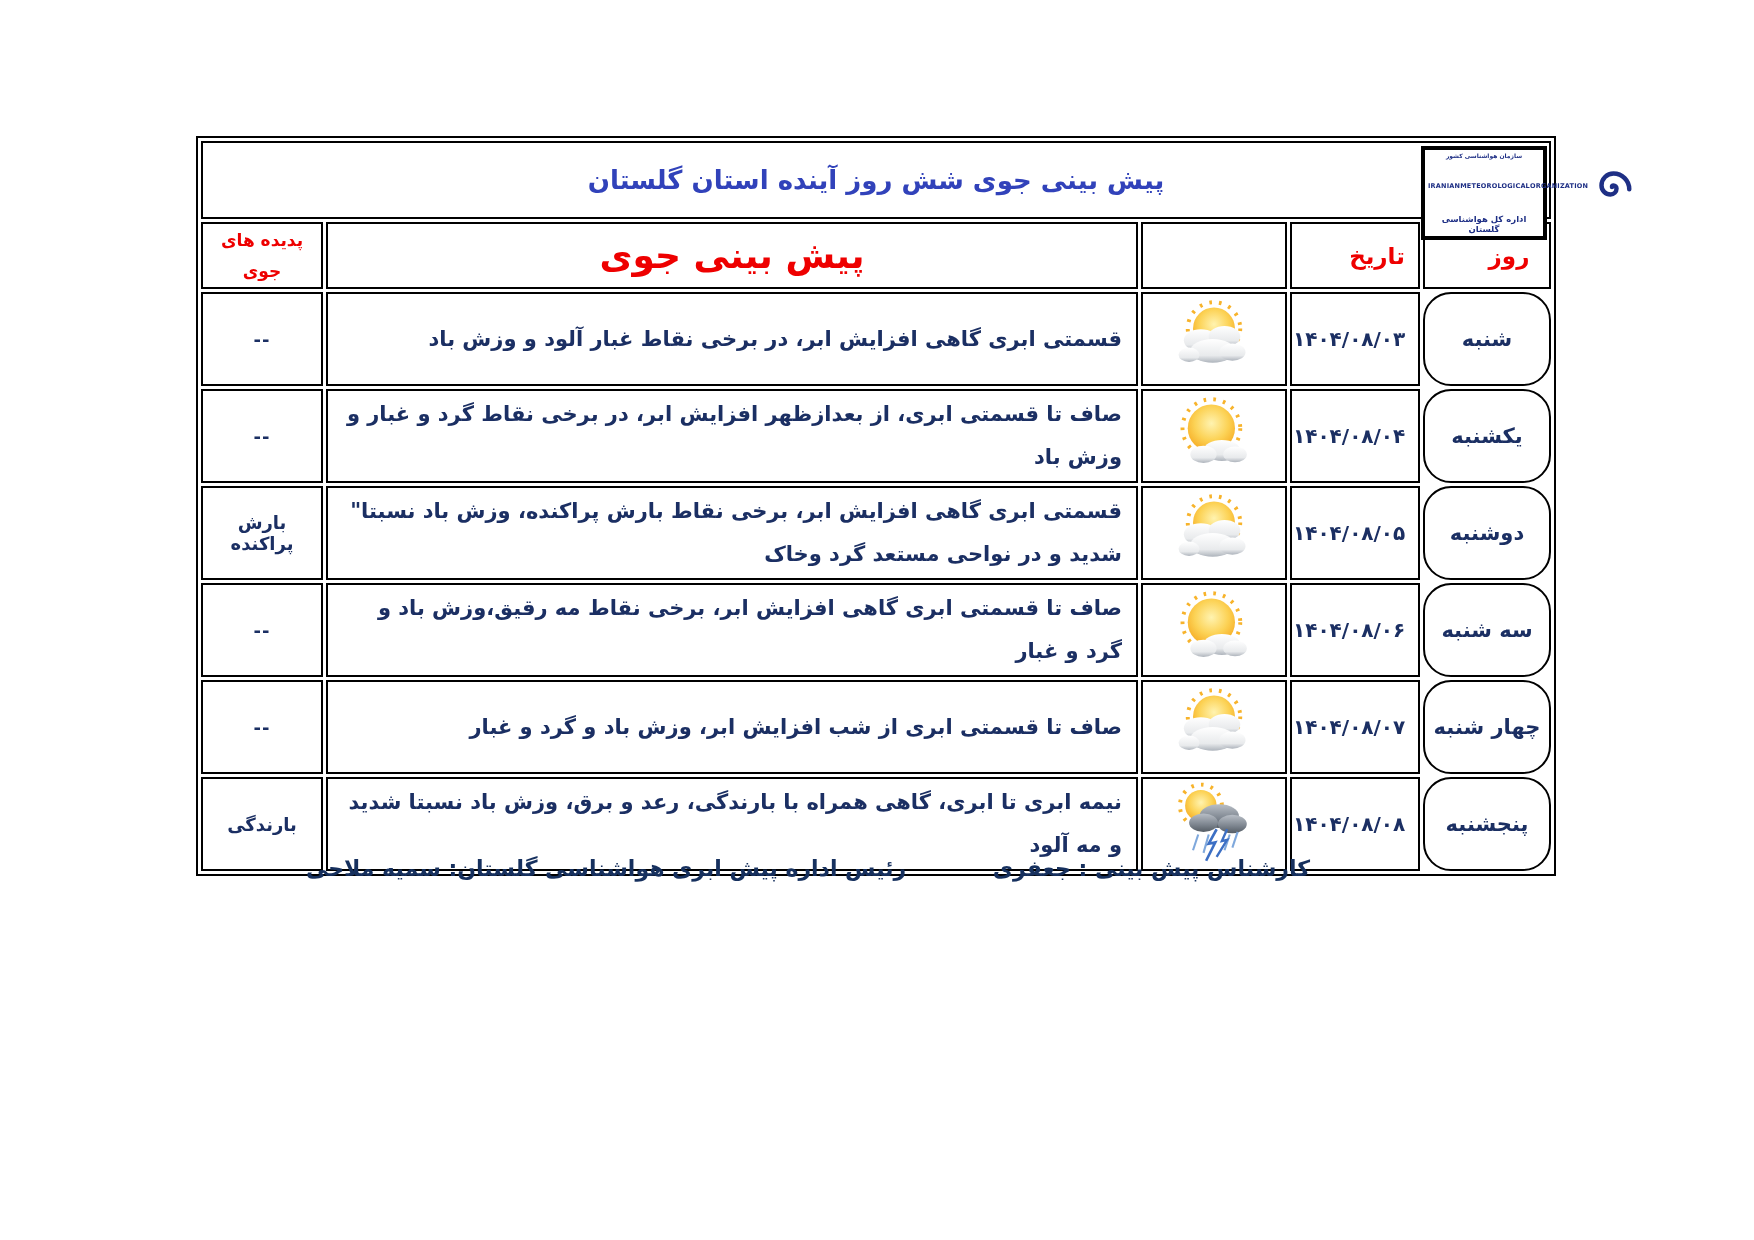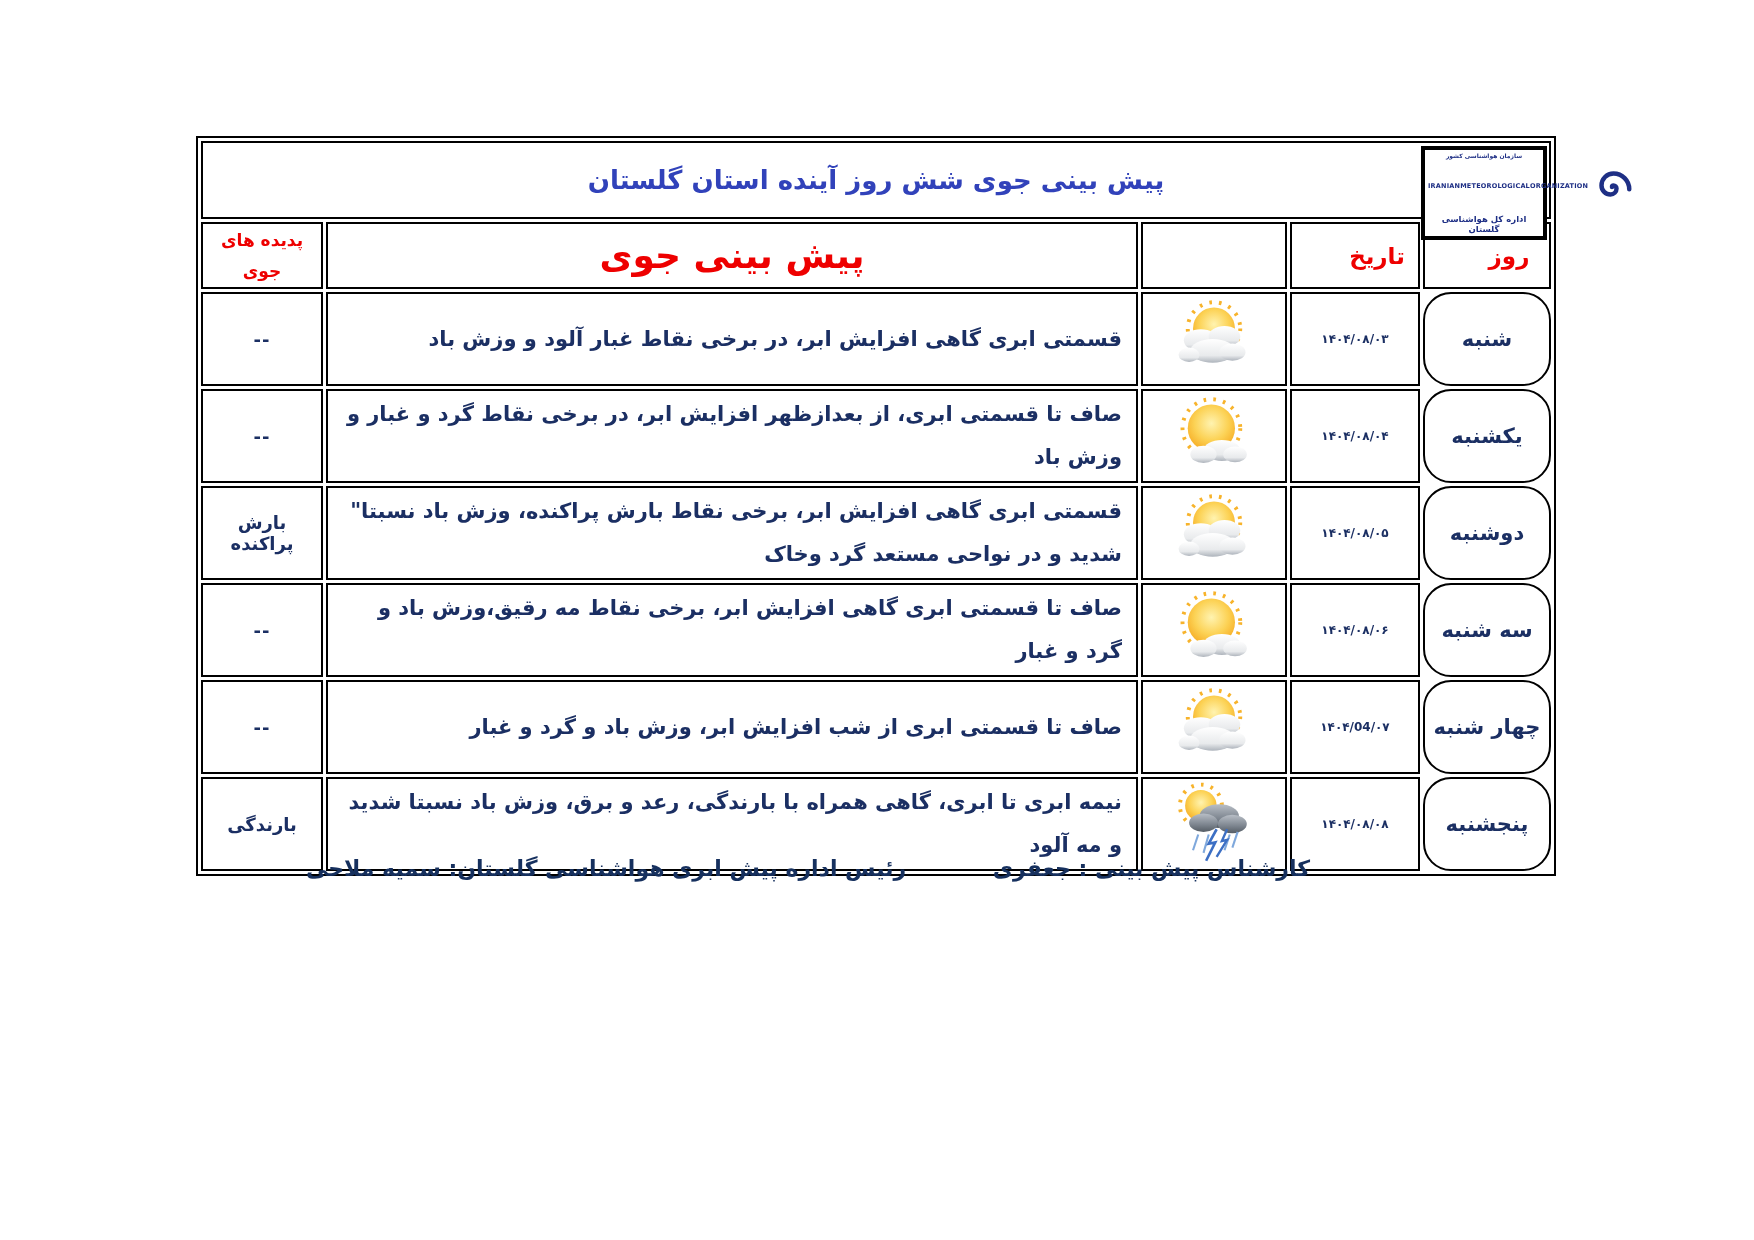--- a/index.html
+++ b/index.html
@@ -20,21 +20,21 @@
   td.title-cell{height:72px;text-align:center;}
   .doc-title{color:#3142ba;font-size:26px;font-weight:bold;}
 
   tr.head-row td{height:60px;text-align:center;color:#ee0000;}
   .hdr-small{font-size:23px;color:#ee0000;font-weight:bold;margin-left:44px;}
   .hdr-big{font-size:36px;color:#ee0000;font-weight:bold;}
   .hdr-ph{font-size:17px;color:#ee0000;font-weight:bold;line-height:1.8;}
 
   tr.data-row td{height:88px;}
   td.day-cell{text-align:center;font-size:21px;border-radius:28px;}
-  td.date-cell{text-align:center;font-size:12px;}
+  td.date-cell{text-align:left;font-size:20px;}
   td.icon-cell{text-align:center;}
   td.fc-cell{text-align:right;font-size:21px;line-height:2.05;padding:0 14px;}
   td.ph-cell{text-align:center;font-size:18px;letter-spacing:1px;}
 
   .wicon{width:96px;height:84px;display:inline-block;vertical-align:middle;}
 
   .logo-box{
     position:absolute;left:1421px;top:146px;width:126px;height:94px;
     background:#fff;border:4px solid #000;box-sizing:border-box;z-index:5;
     display:flex;flex-direction:column;justify-content:space-between;
@@ -197,21 +197,21 @@
         <svg class="wicon" viewBox="0 0 64 64">
               <use href="#sun-small-cloud-icon"></use>
             </svg>
       </td>
       <td class="fc-cell">صاف تا قسمتی ابری گاهی افزایش ابر، برخی نقاط مه رقیق،وزش باد و گرد و غبار</td>
       <td class="ph-cell">--</td>
     </tr>
 
     <tr class="data-row">
       <td class="day-cell">چهار شنبه</td>
-      <td class="date-cell">۱۴۰۴/04/۰۷</td>
+      <td class="date-cell">۱۴۰۴/۰۸/۰۷</td>
       <td class="icon-cell">
         <svg class="wicon" viewBox="0 0 64 64">
               <use href="#sun-behind-clouds-icon"></use>
             </svg>
       </td>
       <td class="fc-cell">صاف تا قسمتی ابری از شب افزایش ابر، وزش باد و گرد و غبار</td>
       <td class="ph-cell">--</td>
     </tr>
 
     <tr class="data-row">

